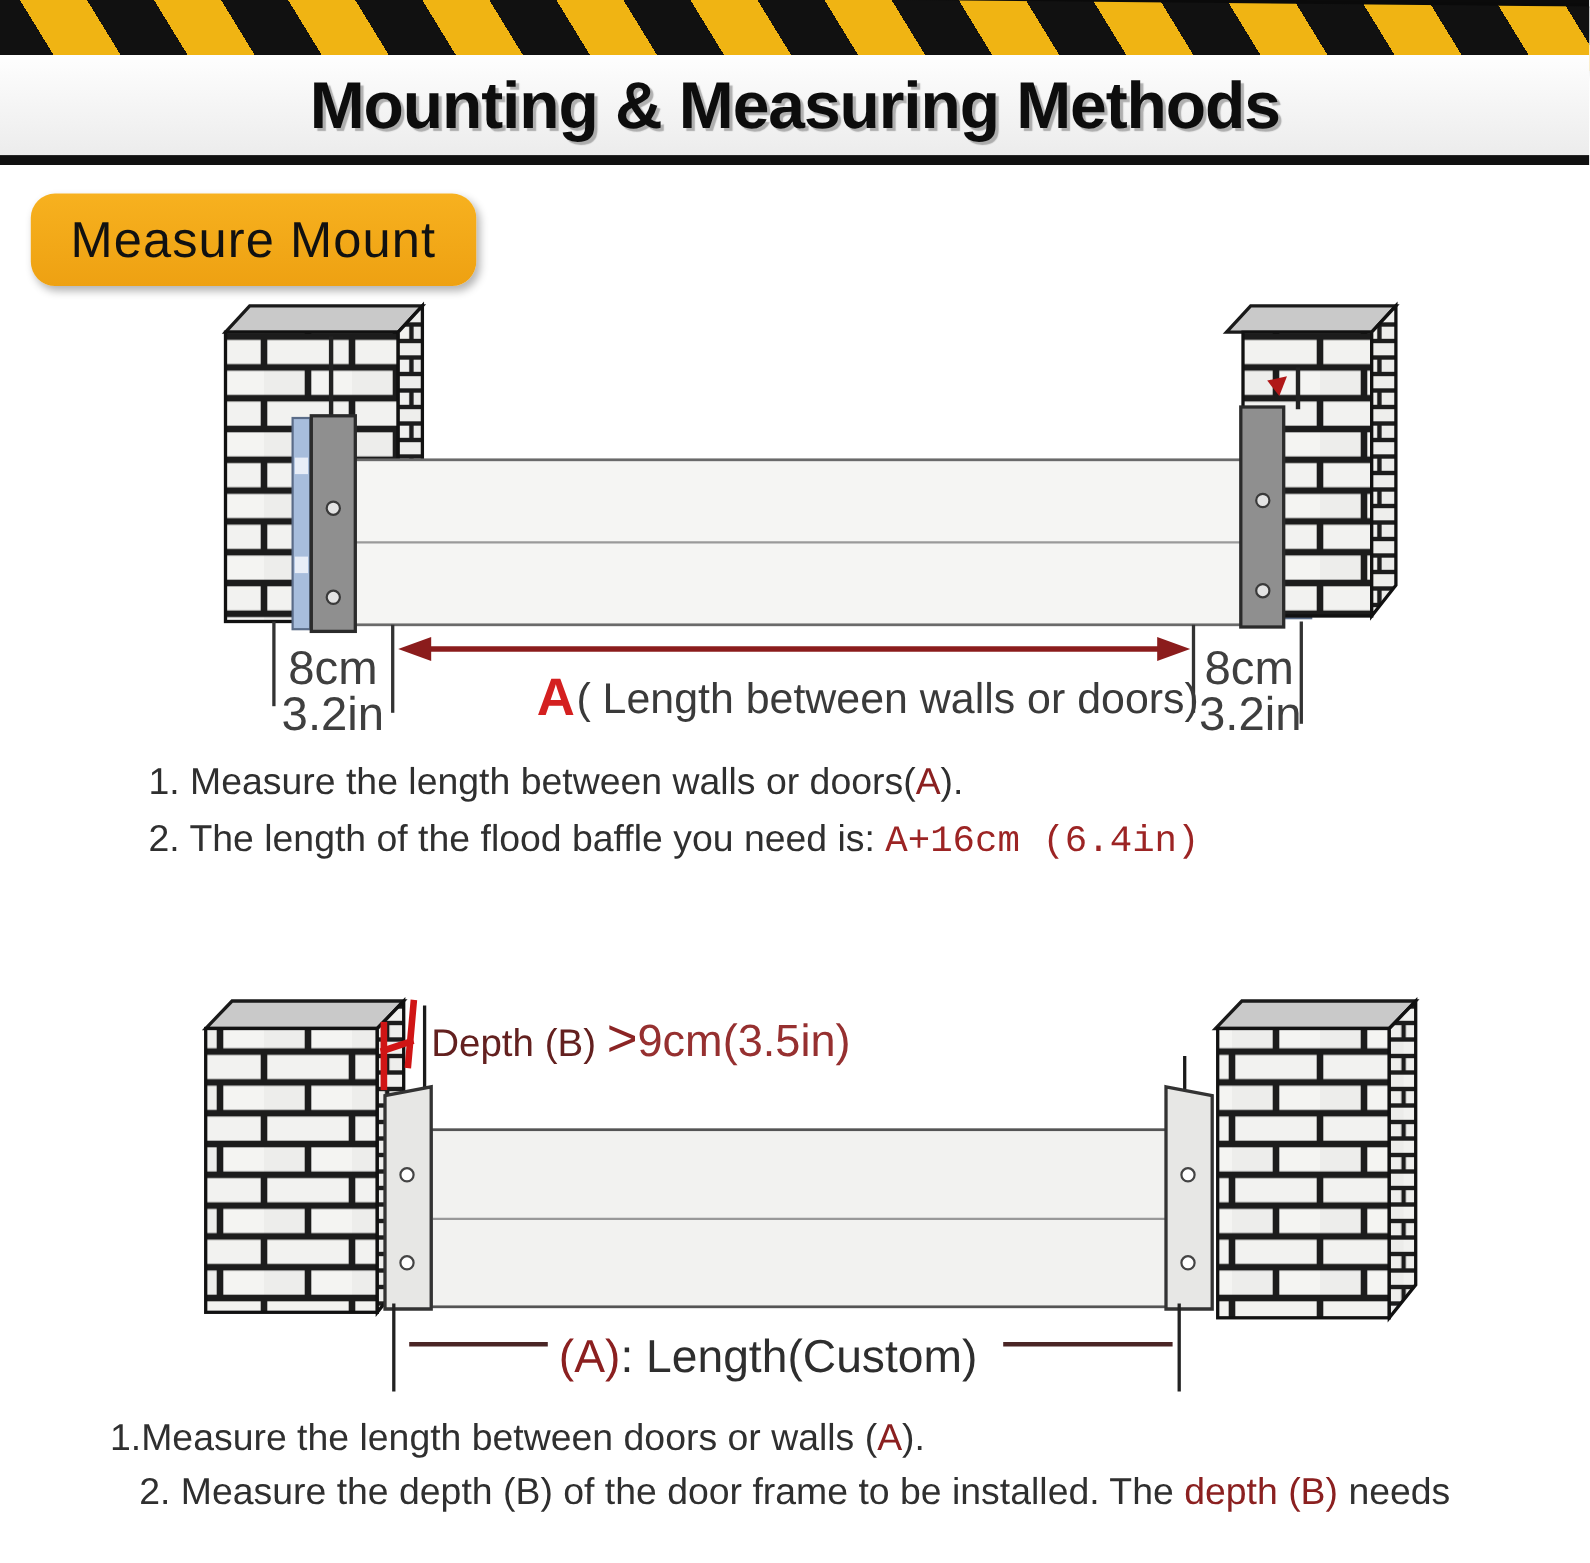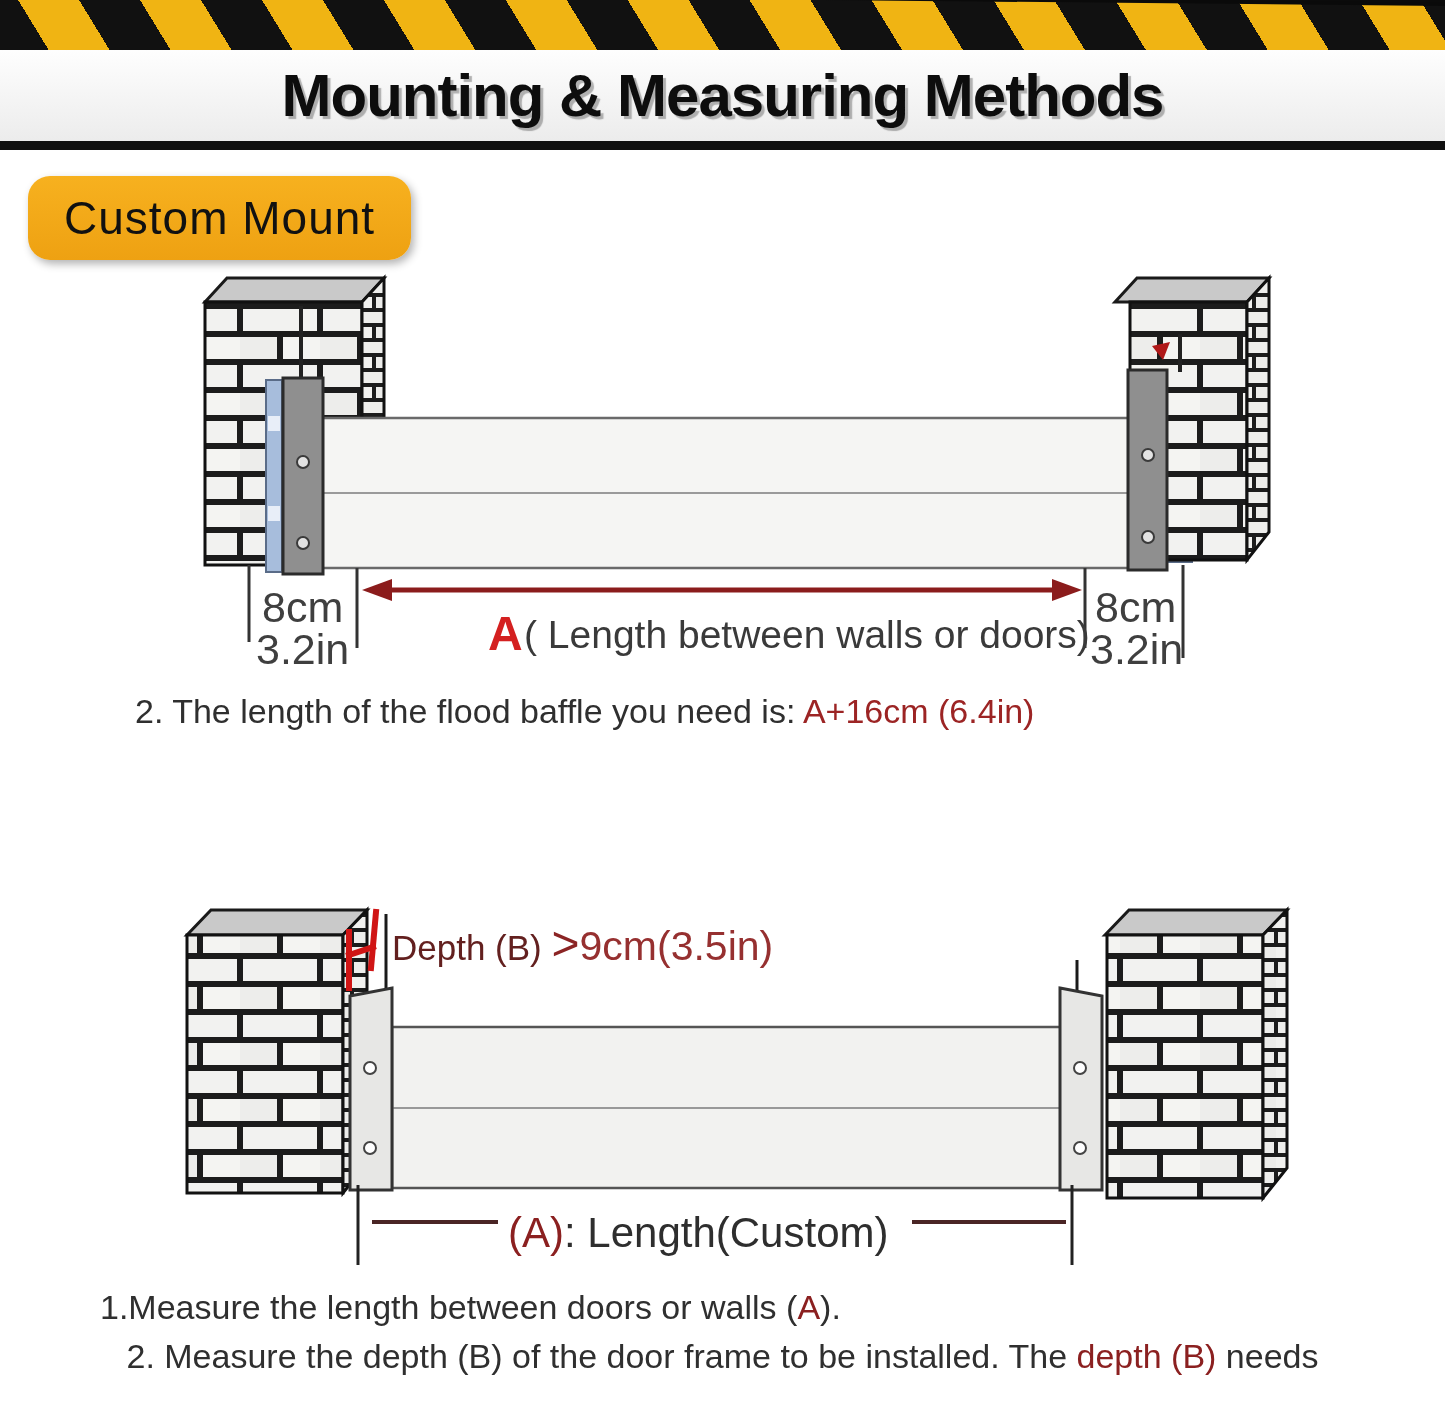--- a/index.html
+++ b/index.html
@@ -45,21 +45,21 @@
   .depth-val{font-size:41px;fill:#963030;}
   .len-a{font-size:42px;fill:#8b2020;}
   .len-rest{font-size:42px;fill:#2e2e2e;}
   
   .steps{position:absolute;font-size:34px;color:#2f2f2f;}
   .steps-outside{top:692px;left:135px;}
   .steps-outside .step{margin:0 0 13px 0;}
   .steps-inside-1{top:1288px;left:100px;}
   .steps-inside-2{top:1338px;left:0;width:1445px;text-align:center;line-height:37px;}
   .em-red{color:#8b2020;}
-  .em-bright{color:#9c2424;}
+  .em-bright{color:#9c2424;font-family:Liberation Mono, monospace;}
 </style>
 </head>
 <body>
 
 <svg width="0" height="0" style="position:absolute" aria-hidden="true">
   <defs>
     <pattern id="brk" width="80" height="56" patternUnits="userSpaceOnUse">
       <rect width="80" height="56" fill="#1c1c1c"></rect>
       <rect x="3" y="3" width="74" height="22" fill="#f2f2f0"></rect>
       <rect x="-37" y="31" width="74" height="22" fill="#ededeb"></rect>
@@ -77,21 +77,21 @@
 <div class="page">
 
   <div class="top-edge"></div>
   <div class="caution-band"></div>
   <div class="title-bar">
     <h1>Mounting &amp; Measuring Methods</h1>
   </div>
   <div class="title-rule"></div>
 
   <div class="badge badge-outside">
-    <span>Custom Mount</span>
+    <span>Measure Mount</span>
   </div>
 
   <svg class="diagram" style="top:250px;height:440px" viewBox="0 0 1445 440">
 
     <g>
       <polygon points="205,52 362,52 384,28 227,28" fill="#c9c9c9" stroke="#1a1a1a" stroke-width="3"></polygon>
       <rect x="205" y="52" width="157" height="263" fill="url(#brk)" stroke="#111111" stroke-width="3"></rect>
       <polygon points="362,52 384,28 384,287 362,315" fill="url(#brkS)" stroke="#111111" stroke-width="3"></polygon>
     </g>
     <line x1="301" y1="56" x2="301" y2="128" stroke="#222222" stroke-width="4"></line>
@@ -147,20 +147,21 @@
     <g>
       <line x1="374" y1="340" x2="1070" y2="340" stroke="#8b1c1c" stroke-width="5"></line>
       <polygon points="362,340 392,329 392,351" fill="#8b1c1c"></polygon>
       <polygon points="1082,340 1052,329 1052,351" fill="#8b1c1c"></polygon>
     </g>
     <text class="red-a" x="488" y="400">A</text>
     <text class="lbl" x="524" y="398">( Length between walls or doors)</text>
   </svg>
 
   <div class="steps steps-outside">
+    <p class="step"><span>1. Measure the length between walls or doors(</span><span class="em-red">A</span><span>).</span></p>
     <p class="step"><span>2. The length of the flood baffle you need is: </span><span class="em-bright">A+16cm (6.4in)</span></p>
   </div>
 
 
   <svg class="diagram" style="top:900px;height:372px" viewBox="0 0 1445 372">
 
     <g>
       <polygon points="187,35 343,35 367,10 211,10" fill="#c9c9c9" stroke="#1a1a1a" stroke-width="3"></polygon>
       <rect x="187" y="35" width="156" height="258" fill="url(#brk)" stroke="#111111" stroke-width="3"></rect>
       <polygon points="343,35 367,10 367,263 343,293" fill="url(#brkS)" stroke="#111111" stroke-width="3"></polygon>

